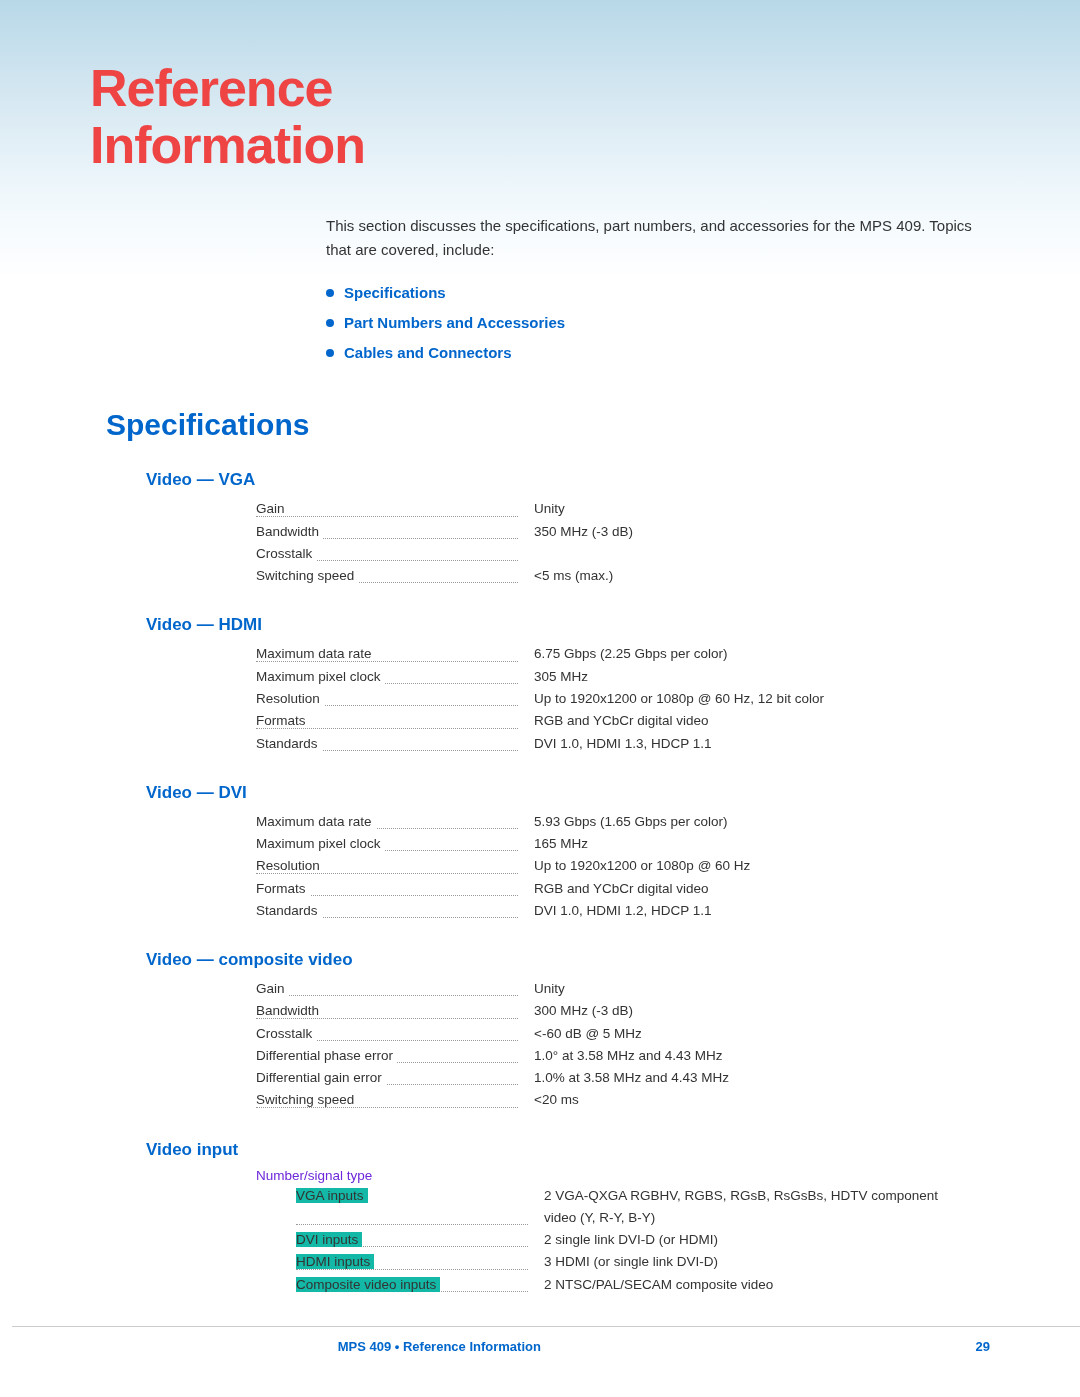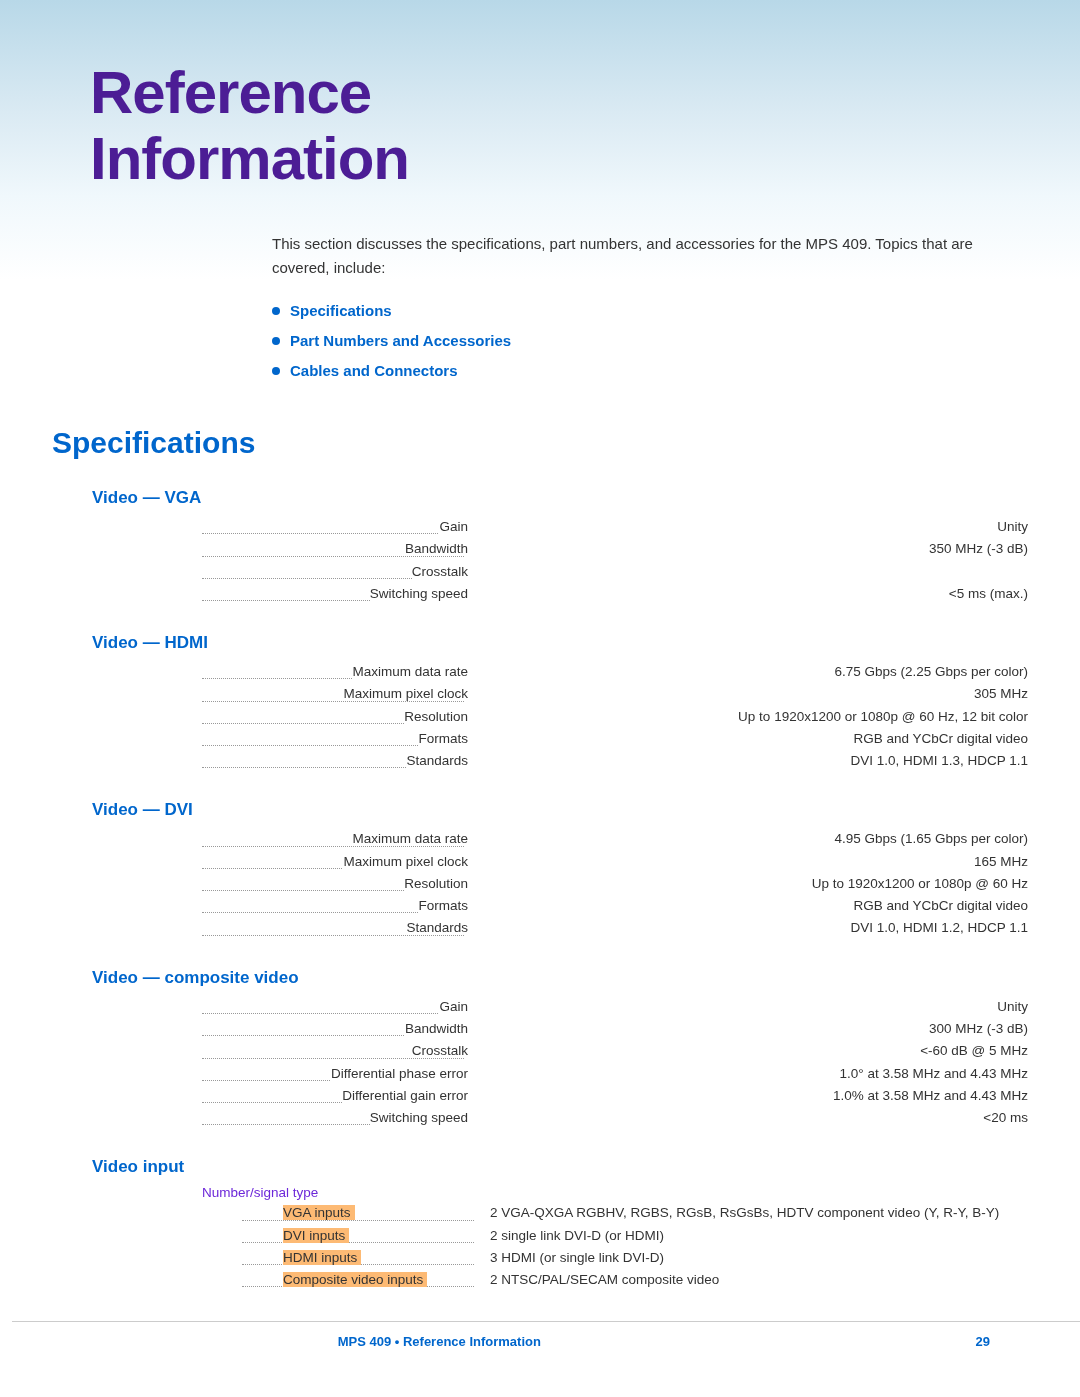--- a/index.html
+++ b/index.html
@@ -30,30 +30,30 @@
       padding: 0 0 60px 0;
     }
 
     
     .page-title {
       padding: 60px 0 0 90px;
       margin-bottom: 40px;
     }
 
     .page-title h1 {
-      font-size: 60px;
+      font-size: 52px;
       font-weight: 900;
-      color: #4c1d95;
+      color: #ef4444;
       line-height: 1.1;
       letter-spacing: -1px;
     }
 
     
     .main-content {
-      padding: 0 52px;
+      padding: 0 106px;
     }
 
     
     .intro-section {
       margin-left: 220px;
       margin-bottom: 40px;
     }
 
     .intro-text {
       font-size: 15px;
@@ -107,21 +107,20 @@
       margin-left: 40px;
     }
 
     
     .spec-block {
       margin-bottom: 28px;
     }
 
     .spec-rows {
       margin-left: 150px;
-      text-align: right;
     }
 
     .spec-row {
       display: flex;
       font-size: 13.5px;
       color: #333;
       line-height: 1.65;
     }
 
     .spec-label {
@@ -172,25 +171,24 @@
     .spec-label-indented::after {
       content: '';
       position: absolute;
       bottom: 4px;
       left: 0;
       right: 8px;
       border-bottom: 1px dotted #999;
     }
 
     .spec-label-indented-text {
-      background: #fdba74;
+      background: #14b8a6;
       padding-right: 4px;
       position: relative;
       z-index: 1;
-      margin-left: 41px;
     }
 
     .spec-value-wide {
       flex: 1;
       padding-left: 8px;
     }
 
     .number-signal-label {
       font-size: 13.5px;
       color: #6d28d9;
@@ -303,21 +301,21 @@
           <div class="spec-value">DVI 1.0, HDMI 1.3, HDCP 1.1</div>
         </div>
       </div>
     </div>
 
     <div class="spec-block">
       <h3 class="subsection-heading">Video — DVI</h3>
       <div class="spec-rows">
         <div class="spec-row">
           <div class="spec-label"><span class="spec-label-text">Maximum data rate</span></div>
-          <div class="spec-value">4.95 Gbps (1.65 Gbps per color)</div>
+          <div class="spec-value">5.93 Gbps (1.65 Gbps per color)</div>
         </div>
         <div class="spec-row">
           <div class="spec-label"><span class="spec-label-text">Maximum pixel clock</span></div>
           <div class="spec-value">165 MHz</div>
         </div>
         <div class="spec-row">
           <div class="spec-label"><span class="spec-label-text">Resolution</span></div>
           <div class="spec-value">Up to 1920x1200 or 1080p @ 60 Hz</div>
         </div>
         <div class="spec-row">

